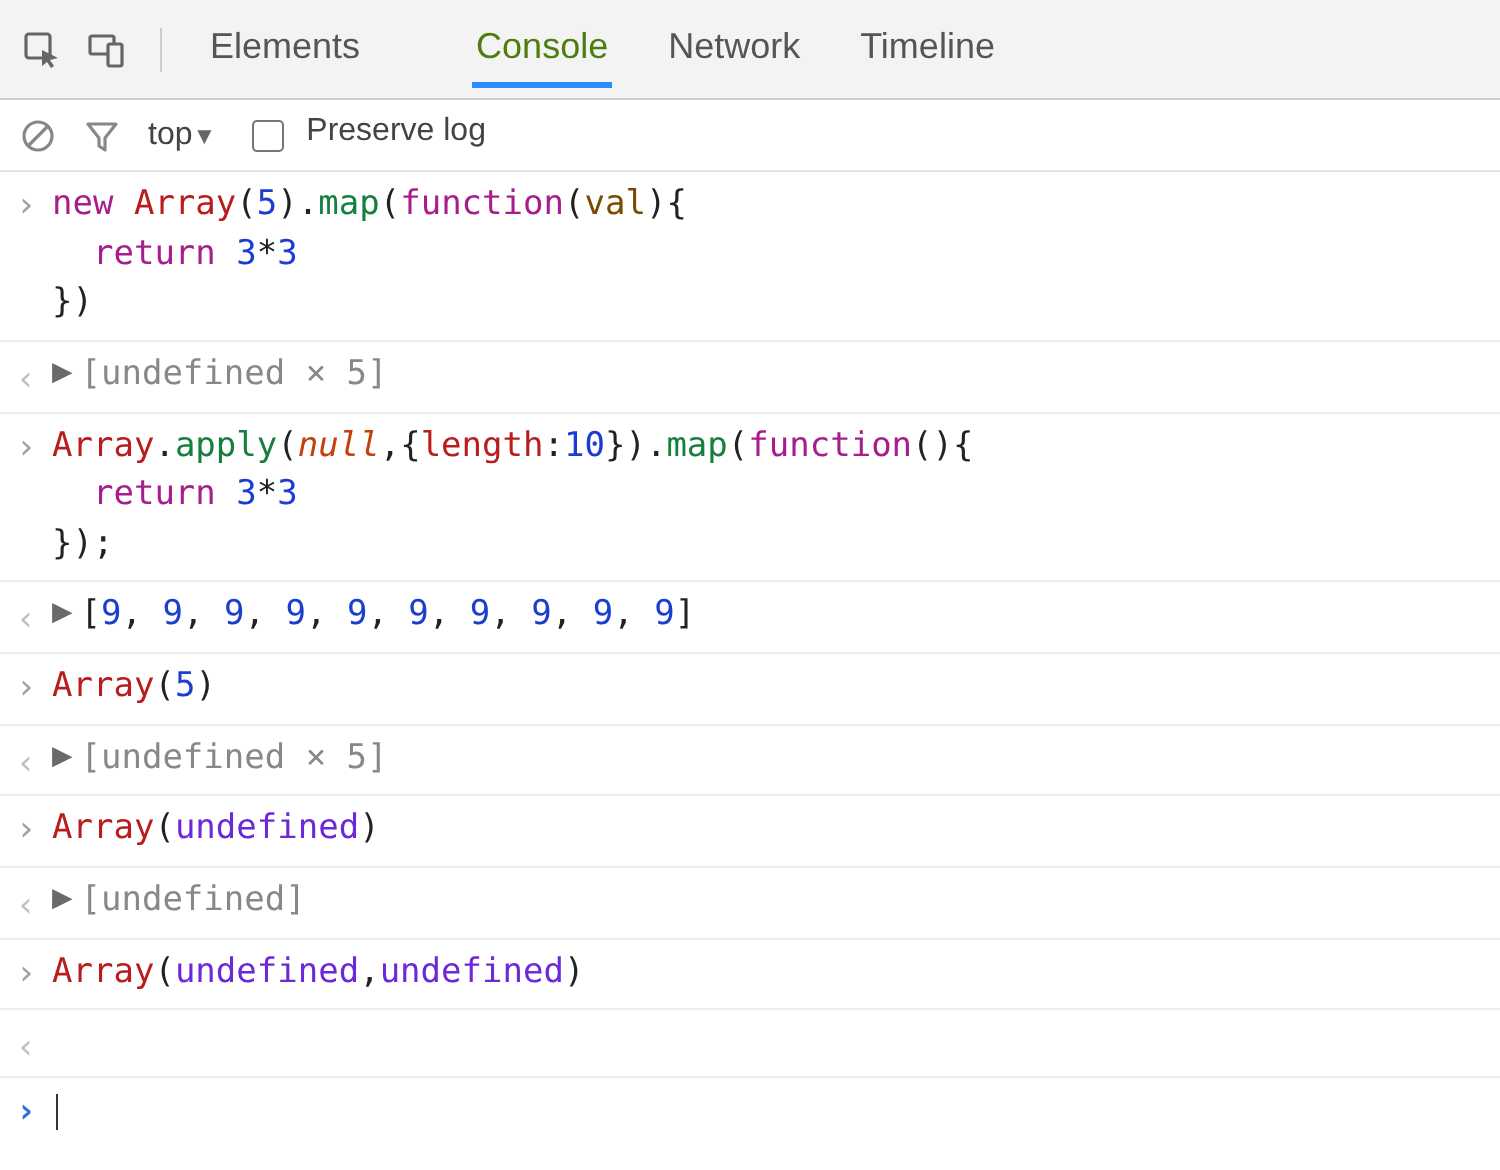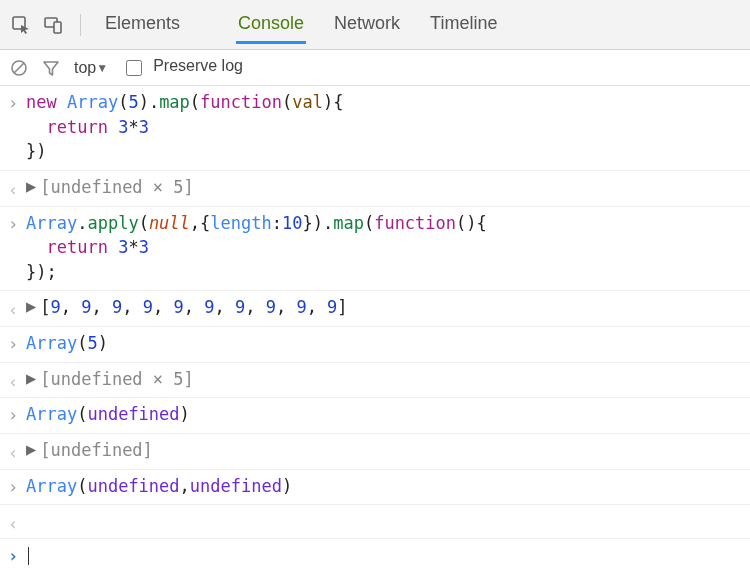--- a/index.html
+++ b/index.html
@@ -58,21 +58,21 @@
   .gutter.prompt { color:#2a6fd6; }
   .code { white-space:pre; line-height:1.45; }
   .expand {
     display:inline-block; margin-right:4px;
     color:#6a6a6a;
     transform: translateY(-1px);
   }
   .result { color:#888; }
   
   .kw { color:#a71d8c; }   
-  .obj { color:#3b82f6;margin-top:20px; }
+  .obj { color:#b91c1c;margin-top:20px; }
   .fn { color:#15803d; }
   .punc { color:#222; }
   .num { color:#1c3ed0; }
   .null { color:#c2410c;font-style:italic; }
   .param { color:#7a4a00; }
   .undef { color:#6d28d9; }
   .arrnum { color:#1c3ed0; }
   .caret {
     display:inline-block; width:1px; height:18px; background:#333;
     vertical-align:middle; margin-left:2px;

